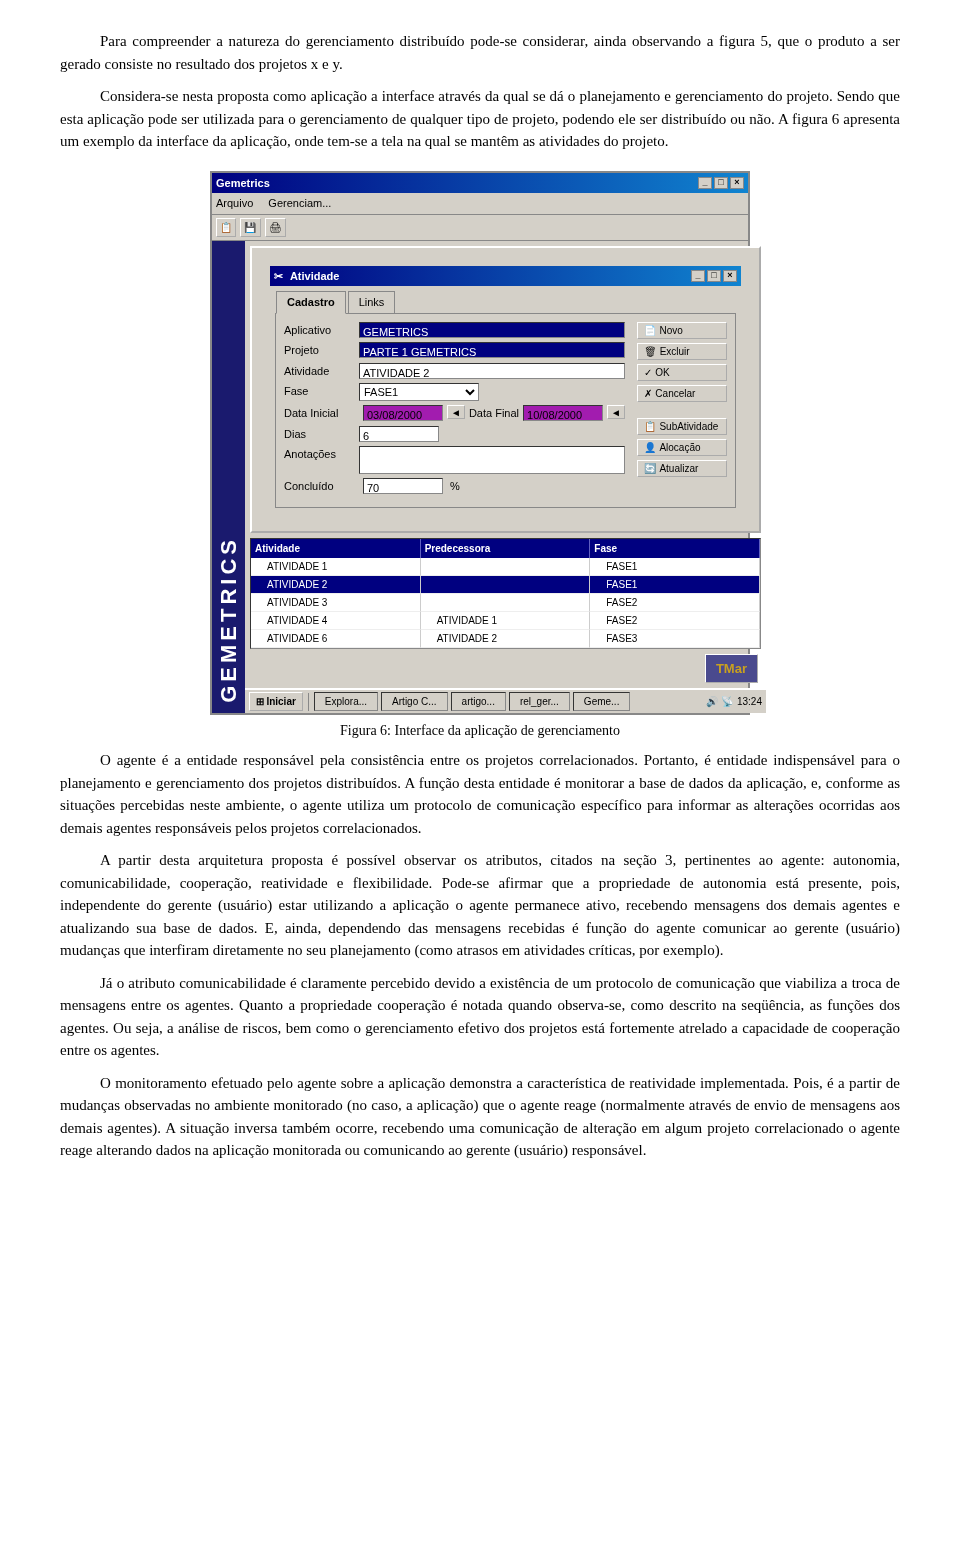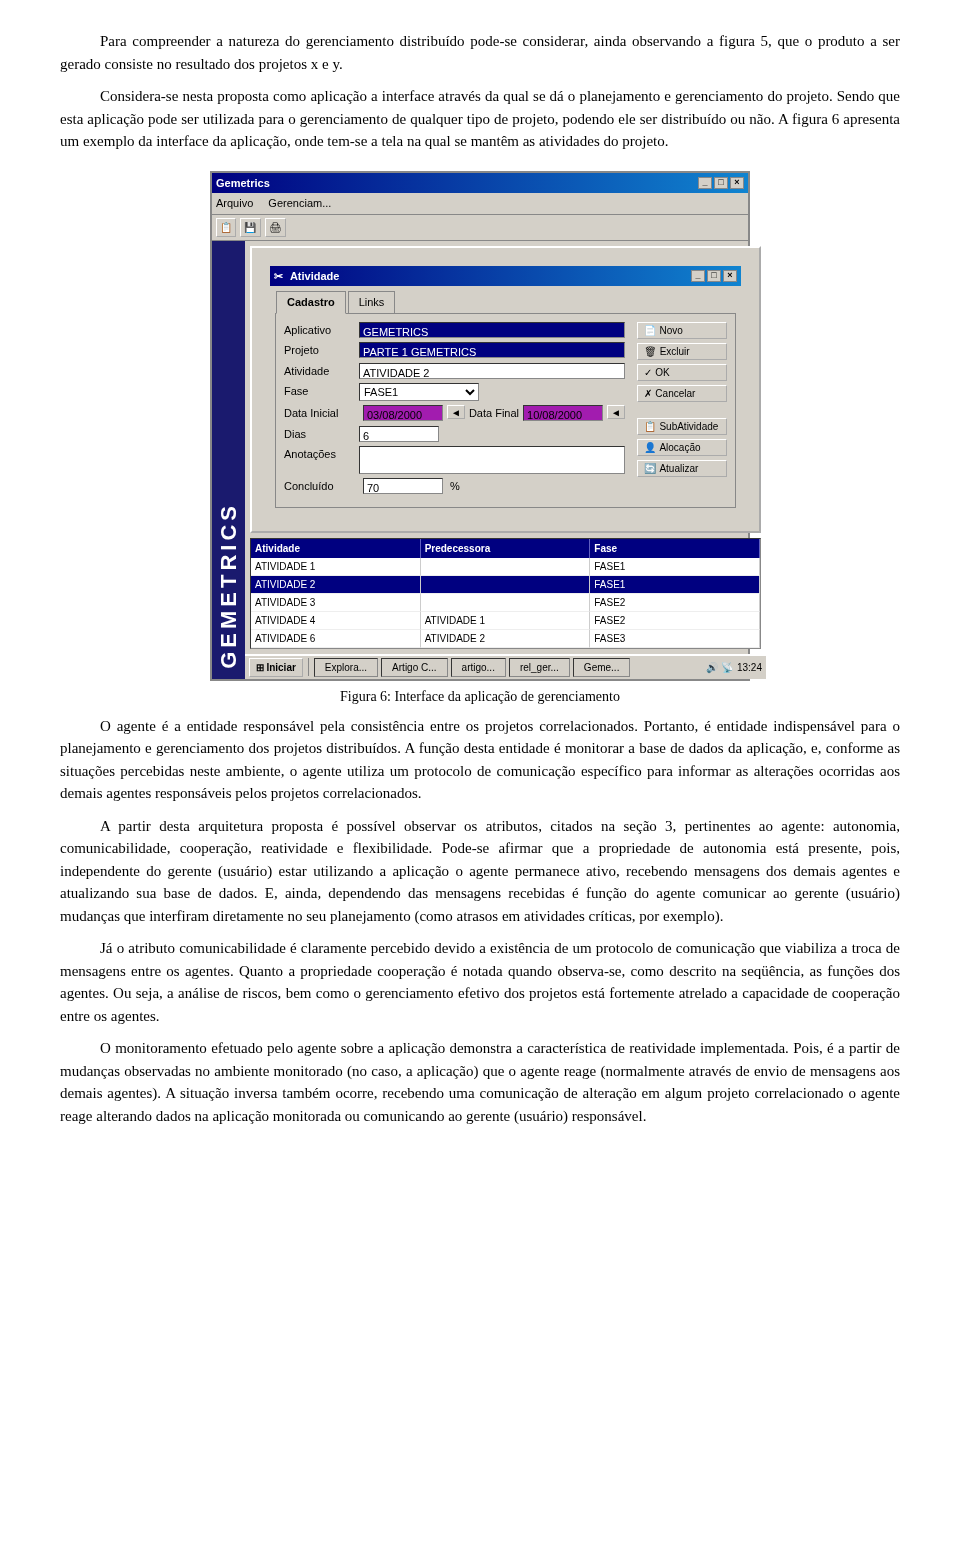--- a/index.html
+++ b/index.html
@@ -287,21 +287,21 @@
     .table-row-item {
       display: grid;
       grid-template-columns: 1fr 1fr 1fr;
       font-size: 10px;
     }
     .table-row-item.selected {
       background: #000080;
       color: #fff;
     }
     .table-row-item div {
-      padding: 1px 4px;
+      padding: 1px 16px;
       border-right: 1px solid #ccc;
       border-bottom: 1px solid #eee;
     }
     .taskbar {
       background: #d4d0c8;
       border-top: 2px outset #fff;
       padding: 2px 4px;
       display: flex;
       align-items: center;
       font-size: 10px;
@@ -534,20 +534,23 @@
               <div>ATIVIDADE 1</div>
               <div>FASE2</div>
             </div>
             <div class="table-row-item">
               <div>ATIVIDADE 6</div>
               <div>ATIVIDADE 2</div>
               <div>FASE3</div>
             </div>
           </div>
 
+          <div style="display:flex; justify-content:flex-end; margin-right:8px; margin-bottom:5px;">
+            <div style="background:#4a4a8e; color:#c8a020; font-size:13px; font-weight:bold; padding:4px 10px; border:1px outset #fff;">TMar</div>
+          </div>
 
           <div class="taskbar">
             <div class="taskbar-start">
               <span>⊞</span>
               <span>Iniciar</span>
             </div>
             <div style="width:1px; height:18px; background:#888; margin:0 2px;"></div>
             <div class="taskbar-item">Explora...</div>
             <div class="taskbar-item">Artigo C...</div>
             <div class="taskbar-item">artigo...</div>

